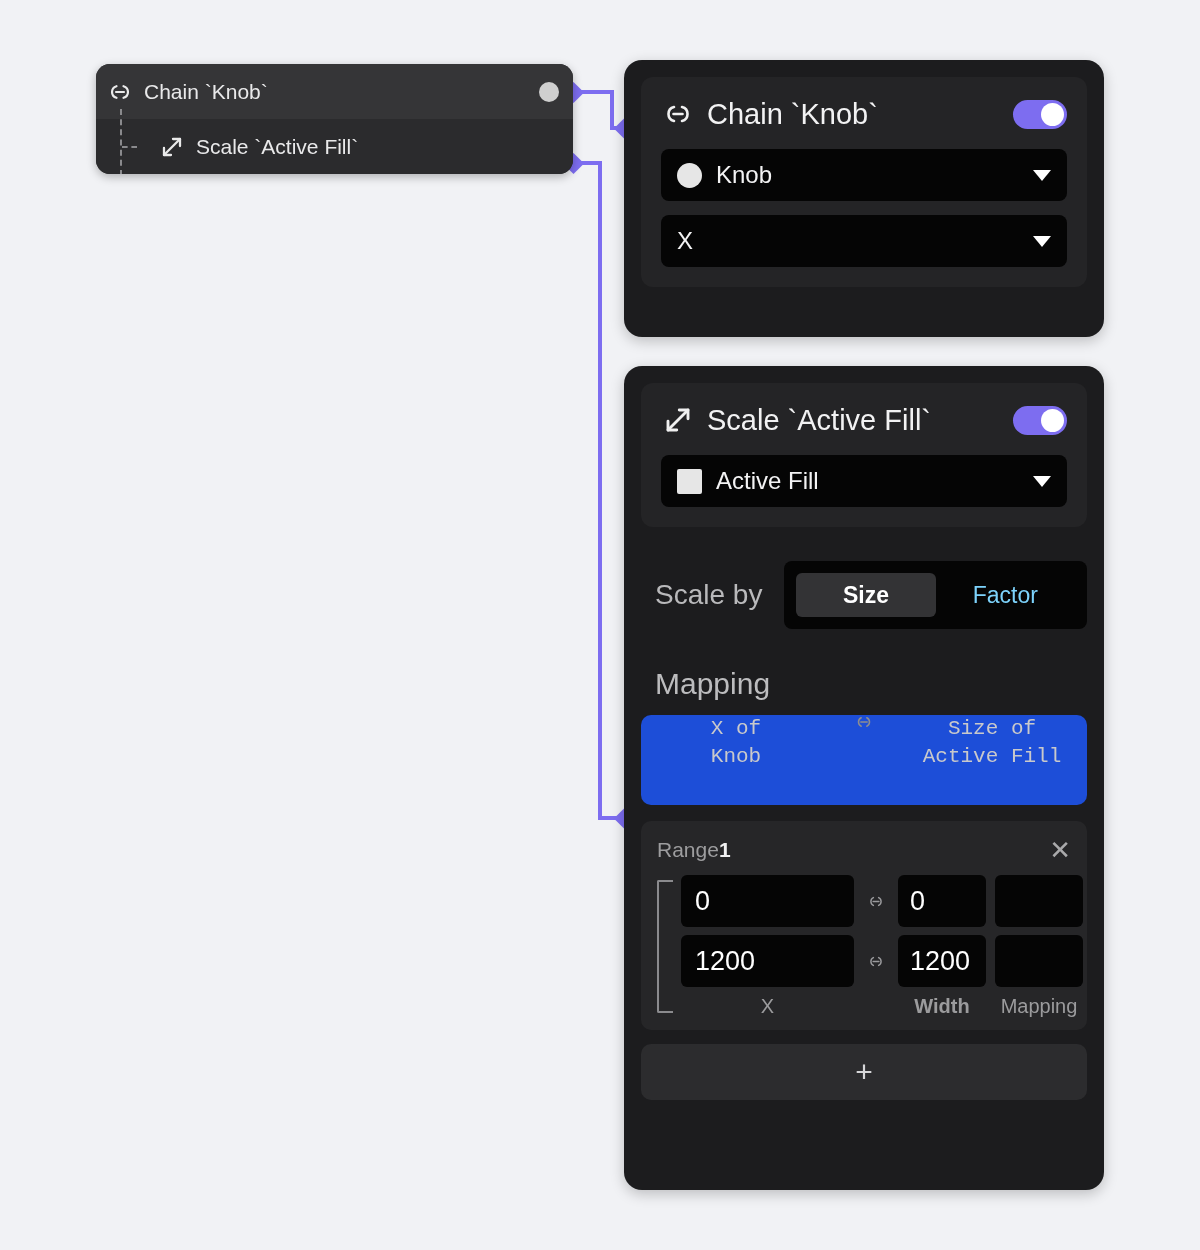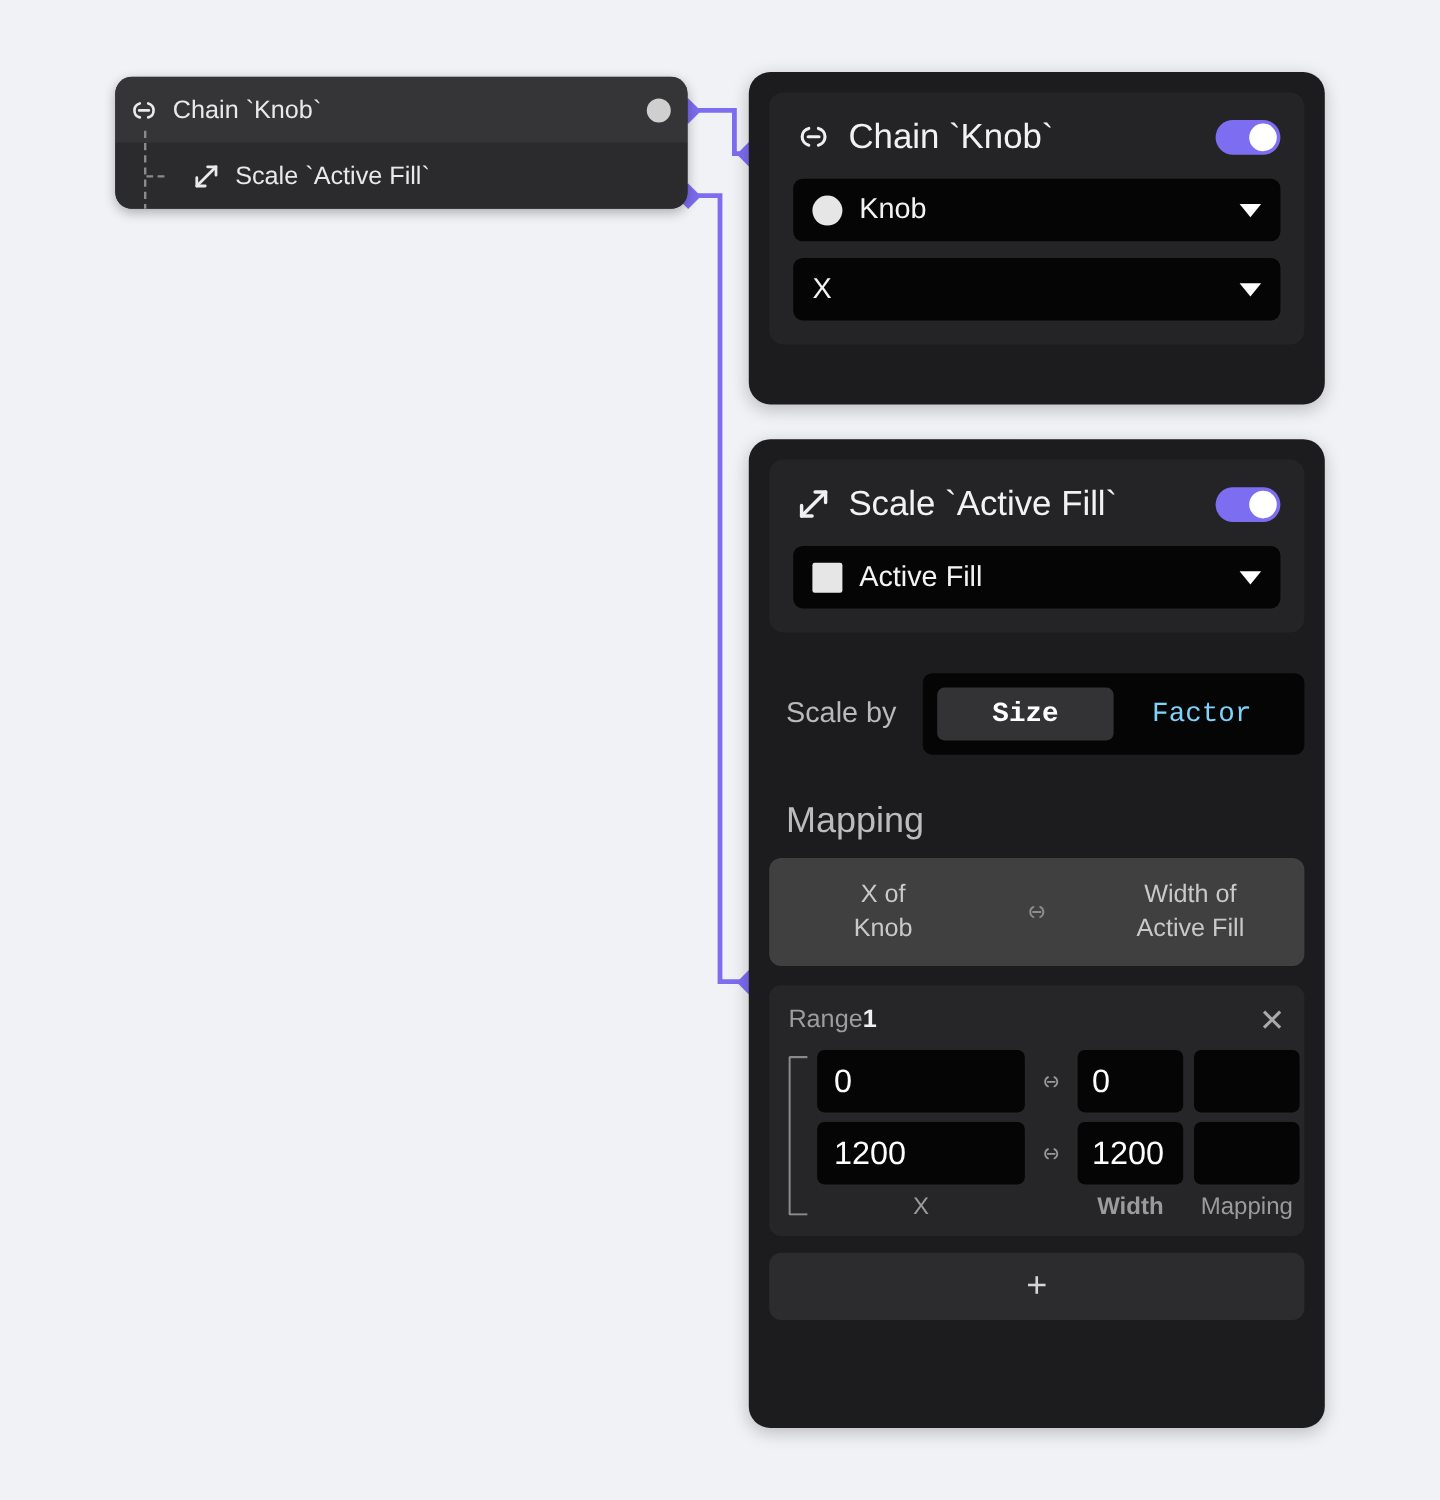--- a/index.html
+++ b/index.html
@@ -130,30 +130,29 @@
     flex: 0 0 auto;
   }
   .select.plain .sel-label { margin-left: 0; }
 
   
   .row-scaleby {
     display: flex; align-items: center;
     margin: 34px 0 0 14px;
   }
   .row-scaleby .sb-label {
-    color: #b9b9bb; font-size: 24px; white-space: nowrap;
+    color: #b9b9bb; font-size: 28px; white-space: nowrap;
   }
   .seg {
     margin-left: 22px;
     display: flex;
     background: #050505;
     border-radius: 8px;
     padding: 12px;
     flex: 1 1 auto;
-    font-family: Liberation Mono, monospace;
   }
   .seg-item {
     flex: 1 1 0;
     height: 44px;
     display: flex; align-items: center; justify-content: center;
     border-radius: 6px;
     color: #7dd3fc;
     font-size: 23px;
   }
   .seg-item.active {
@@ -163,24 +162,24 @@
   }
 
   
   .mapping-title {
     margin: 38px 0 0 14px;
     color: #bcbcbe;
     font-size: 30px;
   }
   .map-card {
     margin-top: 14px;
-    background: #404040;
+    background: #1d4ed8;
     border-radius: 10px;
     height: 90px;
-    display: flex; align-items: center;
+    display: flex; align-items: flex-start; font-family: Liberation Mono, monospace;
   }
   .map-side {
     flex: 1 1 0;
     text-align: center;
     color: #c9c9cb;
     font-size: 21px;
     line-height: 1.32;
   }
   .map-link { flex: 0 0 auto; width: 66px; display: flex; justify-content: center; }
 
@@ -356,21 +355,21 @@
         <span>Knob</span>
       </span>
       <span class="map-link">
         <svg width="26" height="14" viewBox="0 0 32 20">
           <path d="M12 4 A6.6 6.6 0 0 0 12 16" fill="none" stroke="#8d8d90" stroke-width="2.2" stroke-linecap="round"></path>
           <path d="M20 4 A6.6 6.6 0 0 1 20 16" fill="none" stroke="#8d8d90" stroke-width="2.2" stroke-linecap="round"></path>
           <line x1="11.5" y1="10" x2="20.5" y2="10" stroke="#8d8d90" stroke-width="2.2" stroke-linecap="round"></line>
         </svg>
       </span>
       <span class="map-side">
-        <span>Width of</span><br>
+        <span>Size of</span><br>
         <span>Active Fill</span>
       </span>
     </div>
 
     <div class="range-card">
       <div class="range-head">
         <span>Range</span>
           <span class="rh-num">1</span>
         <span class="range-close">✕</span>
       </div>

